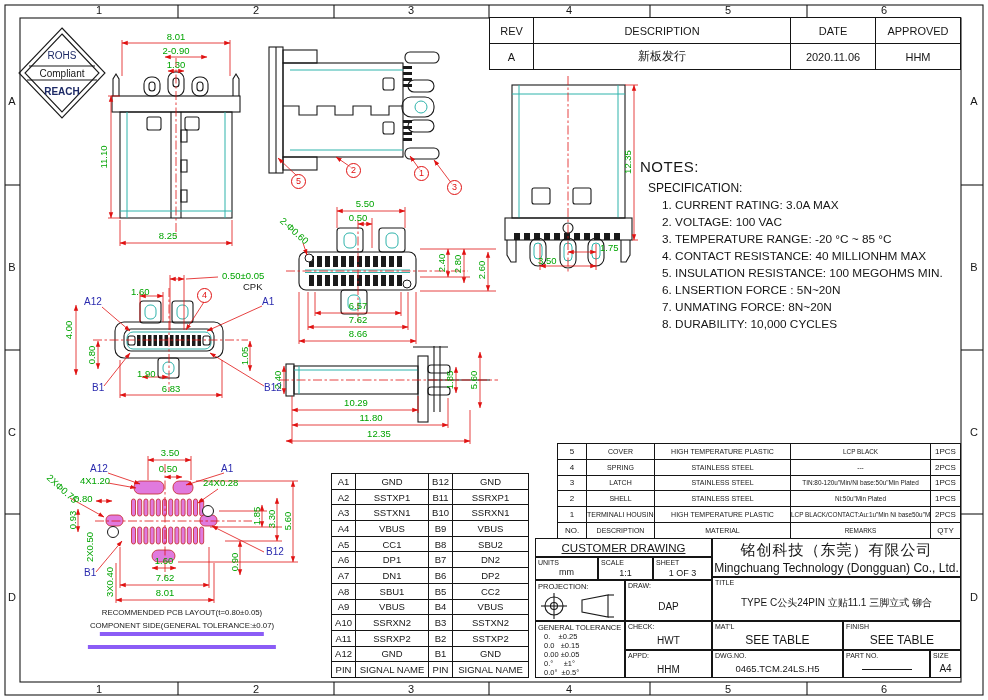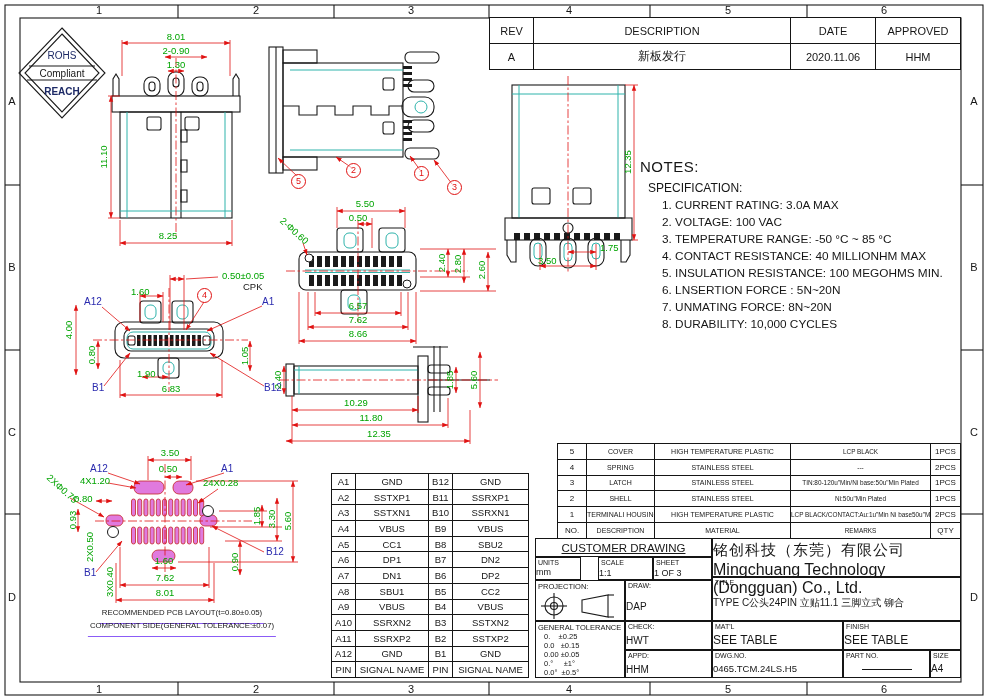--- a/index.html
+++ b/index.html
@@ -28,22 +28,22 @@
   .parts td{height:14.8px;font-size:8px;}
   .parts td.rmk{font-size:6.4px;}
   .parts td.dsc{font-size:7px;}
   .notes{position:absolute;z-index:2;left:640px;top:158px;width:330px;}
   .notes .nt{font-size:15px;letter-spacing:.5px;}
   .notes .ns{font-size:12px;margin:6px 0 2px 8px;}
   .notes .ni{font-size:11.8px;margin-left:22px;line-height:17px;white-space:nowrap;}
   .tb{position:absolute;z-index:2;left:535px;top:538px;width:426px;height:140px;background:#fff;}
   .tbc{position:absolute;border:1px solid #151515;box-sizing:border-box;}
   .lbl{position:absolute;top:1px;left:2px;font-size:7px;}
-  .val{position:absolute;left:0;right:0;text-align:left;}
-  .pcbnote{position:absolute;z-index:2;font-size:7.8px;color:#161616;white-space:nowrap;border-bottom:1px solid #8b5cf6;transform:translateX(-50%);padding:0 2px 6px 2px;}
+  .val{position:absolute;left:0;right:0;text-align:center;}
+  .pcbnote{position:absolute;z-index:2;font-size:7.8px;color:#161616;white-space:nowrap;border-bottom:4px solid #8b5cf6;transform:translateX(-50%);padding:0 2px 15px 2px;}
   .badge-txt{position:absolute;z-index:2;text-align:center;transform:translate(-50%,-50%);white-space:nowrap;}
 </style>
 </head>
 <body>
 
 <div id="sheet">
 
 <svg class="lines" width="988" height="700">
   <defs>
     <marker id="a" viewBox="0 0 10 10" refX="9" refY="5" markerWidth="8" markerHeight="8" orient="auto-start-reverse">
@@ -428,21 +428,21 @@
   </tr>
 </tbody>
     </table>
 
 <div class="notes">
   <div class="nt">NOTES:</div>
   <div class="ns">SPECIFICATION:</div>
   <div>
         <div class="ni">1. CURRENT RATING: 3.0A MAX</div>
         <div class="ni">2. VOLTAGE: 100 VAC</div>
-        <div class="ni">3. TEMPERATURE RANGE: -50 °C ~ 85 °C</div>
+        <div class="ni">3. TEMPERATURE RANGE: -20 °C ~ 85 °C</div>
         <div class="ni">4. CONTACT RESISTANCE: 40 MILLIONHM MAX</div>
         <div class="ni">5. INSULATION RESISTANCE: 100 MEGOHMS MIN.</div>
         <div class="ni">6. LNSERTION FORCE : 5N~20N</div>
         <div class="ni">7. UNMATING FORCE: 8N~20N</div>
         <div class="ni">8. DURABILITY:  10,000 CYCLES</div>
       </div>
 </div>
 
 <table class="t parts" style="left:557px;top:443px;width:404px">
   <colgroup>
@@ -601,21 +601,21 @@
         <td>PIN</td>
         <td>SIGNAL NAME</td>
         <td>PIN</td>
         <td>SIGNAL NAME</td>
       </tr>
     </tbody>
 </table>
 
 <div class="tb">
   <div class="tbc" style="left:0;top:0;width:177px;height:19px;text-align:center;font-size:11.5px;text-decoration:underline;line-height:18px">CUSTOMER DRAWING</div>
-  <div class="tbc" style="left:0;top:19px;width:46px;height:23px">
+  <div class="tbc" style="left:0;top:19px;width:63px;height:23px">
     <span class="lbl">UNITS</span>
     <div class="val" style="top:9px;font-size:9px">mm</div>
   </div>
   <div class="tbc" style="left:63px;top:19px;width:55px;height:23px">
     <span class="lbl">SCALE</span>
     <div class="val" style="top:10px;font-size:9px">1:1</div>
   </div>
   <div class="tbc" style="left:118px;top:19px;width:59px;height:23px">
     <span class="lbl">SHEET</span>
     <div class="val" style="top:10px;font-size:9px">1 OF 3</div>
@@ -643,21 +643,21 @@
   <div class="tbc" style="left:90px;top:83px;width:87px;height:29px">
     <span class="lbl">CHECK:</span>
     <div class="val" style="top:13px;font-size:10px">HWT</div>
   </div>
   <div class="tbc" style="left:90px;top:112px;width:87px;height:28px">
     <span class="lbl">APPD:</span>
     <div class="val" style="top:13px;font-size:10px">HHM</div>
   </div>
   <div class="tbc" style="left:177px;top:0;width:249px;height:39px">
     <div class="val" style="top:2px;font-size:15px;letter-spacing:1px">铭创科技（东莞）有限公司</div>
-    <div class="val" style="top:22px;font-size:16px">Mingchuang Technology (Dongguan) Co., Ltd.</div>
+    <div class="val" style="top:22px;font-size:12px">Mingchuang Technology (Dongguan) Co., Ltd.</div>
   </div>
   <div class="tbc" style="left:177px;top:39px;width:249px;height:44px">
     <span class="lbl">TITLE</span>
     <div class="val" style="top:18px;font-size:10px">TYPE C公头24PIN 立贴11.1 三脚立式 铆合</div>
   </div>
   <div class="tbc" style="left:177px;top:83px;width:131px;height:29px">
     <span class="lbl">MAT'L</span>
     <div class="val" style="top:11px;font-size:12px">SEE TABLE</div>
   </div>
   <div class="tbc" style="left:308px;top:83px;width:118px;height:29px">

